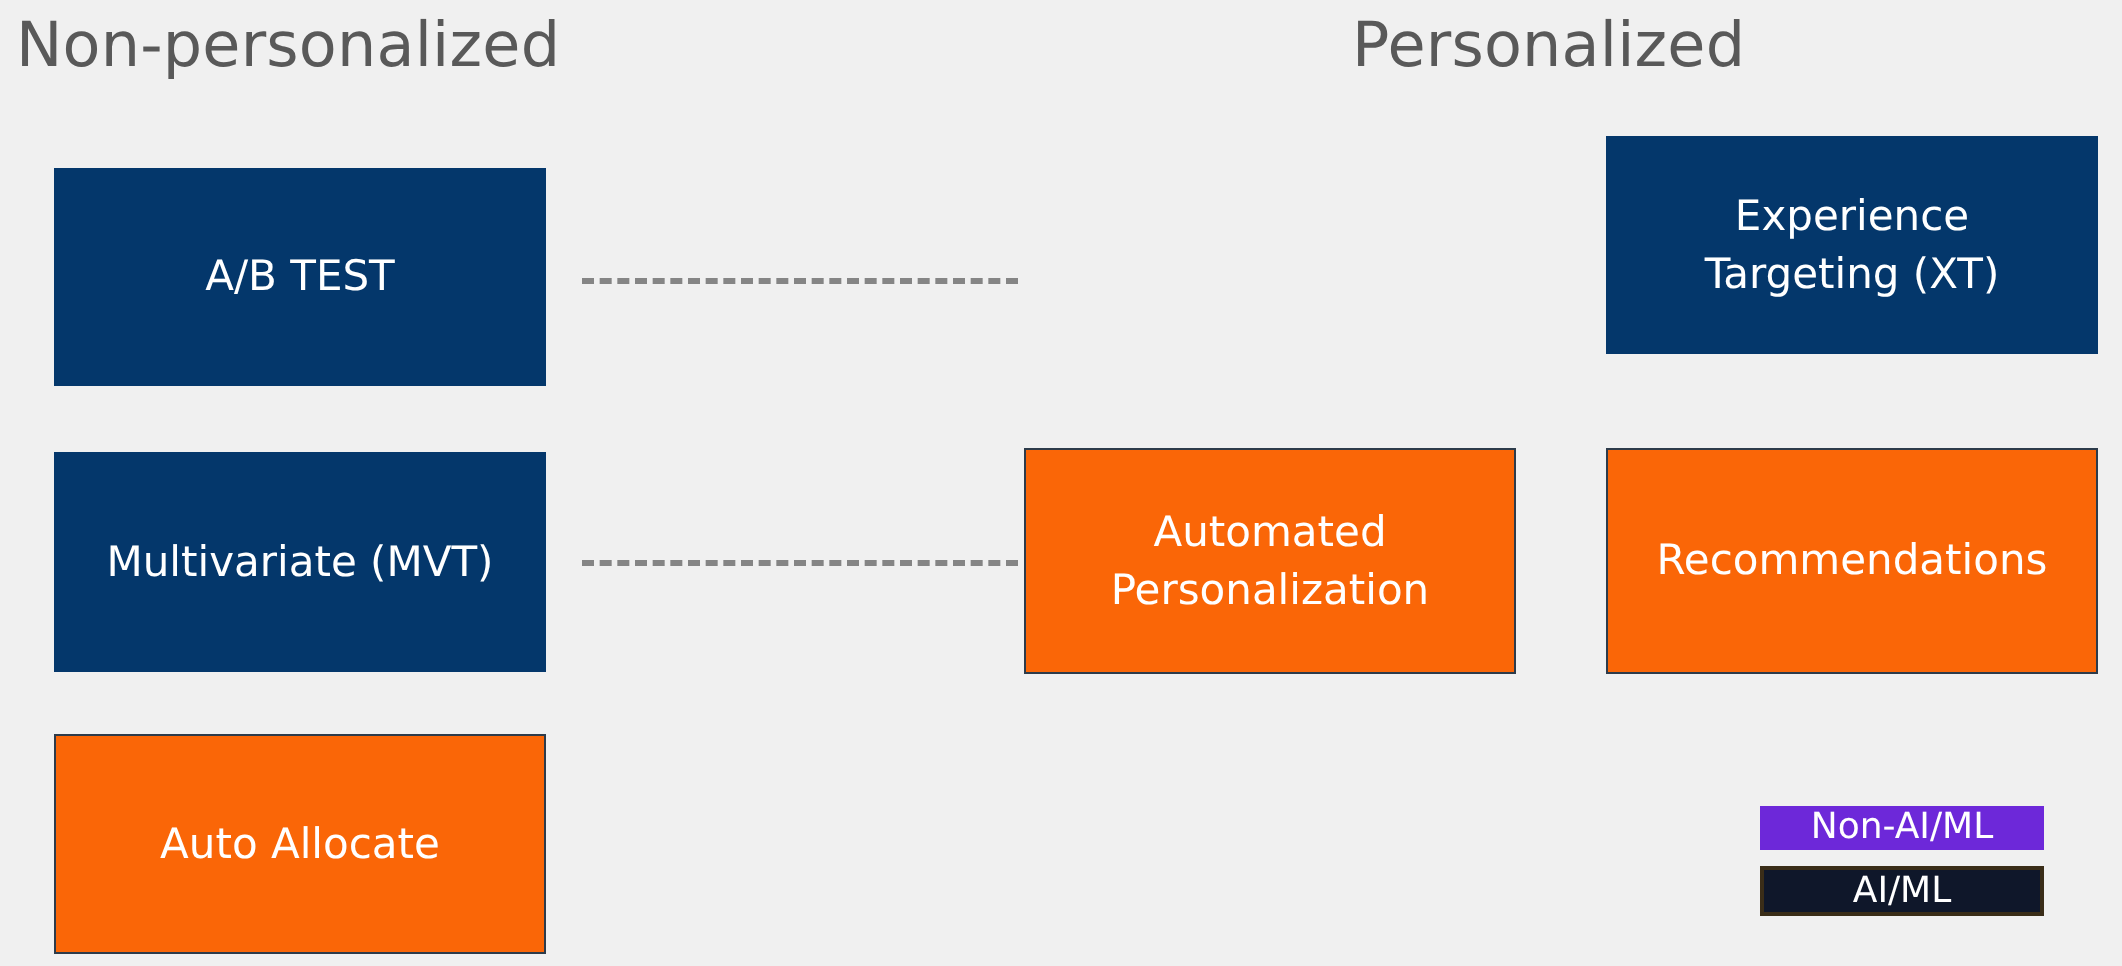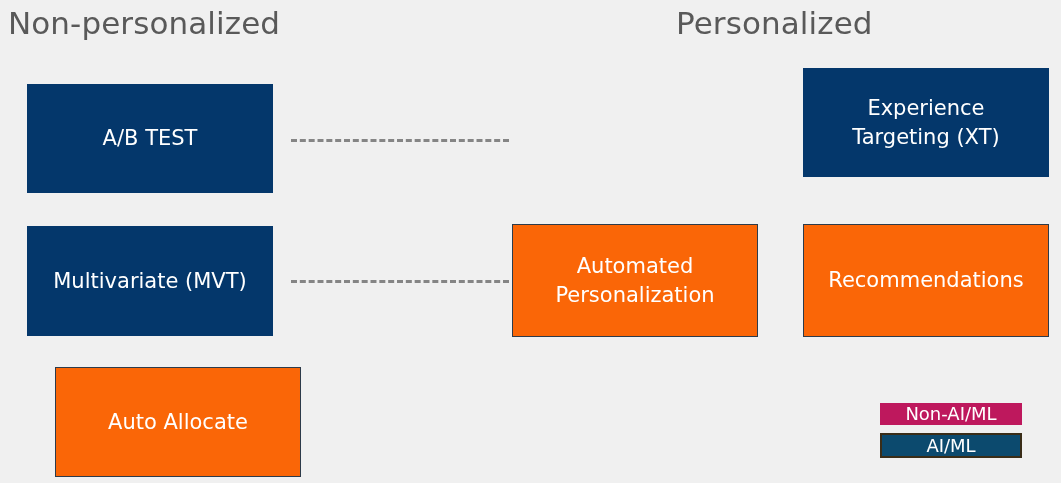--- a/index.html
+++ b/index.html
@@ -59,21 +59,21 @@
 
   
   #node-ab-test      { left: 27px;  top: 84px;  width: 246px; height: 109px; text-align: center; }
   #node-auto-target  { left: 512px; top: 84px;  width: 246px; height: 109px; }
   #node-xt           { left: 803px; top: 68px;  width: 246px; height: 109px; }
   
   #node-mvt          { left: 27px;  top: 226px; width: 246px; height: 110px; }
   #node-ap           { left: 512px; top: 224px; width: 246px; height: 113px; }
   #node-recs         { left: 803px; top: 224px; width: 246px; height: 113px; }
   
-  #node-auto-allocate{ left: 27px;  top: 367px; width: 246px; height: 110px; margin-left: 28px; }
+  #node-auto-allocate{ left: 27px;  top: 367px; width: 246px; height: 110px; }
 
   
   .connector {
     position: absolute;
     height: 0;
     border-top: 3px dashed #858585;
   }
   #connector-ab-to-at  { left: 291px; top: 139px; width: 218px; }
   #connector-mvt-to-ap { left: 291px; top: 280px; width: 218px; }
 
@@ -90,27 +90,27 @@
     display: flex;
     align-items: center;
     justify-content: center;
     color: #ffffff;
     font-size: 18px;
     line-height: 1;
     white-space: nowrap;
   }
   #legend-chip-nonai {
     height: 22px;
-    background: #be185d;
+    background: #6d28d9;
     border: 0;
   }
   #legend-chip-ai {
     height: 25px;
     margin-top: 8px;
-    background: #0c4a6e;
+    background: #0f172a;
     border: 2px solid #3a2d18;
   }
 </style>
 </head>
 <body>
 
 <div id="canvas">
 
   <div class="col-header" id="hdr-nonpersonalized">Non-personalized</div>
   <div class="col-header" id="hdr-personalized">Personalized</div>

